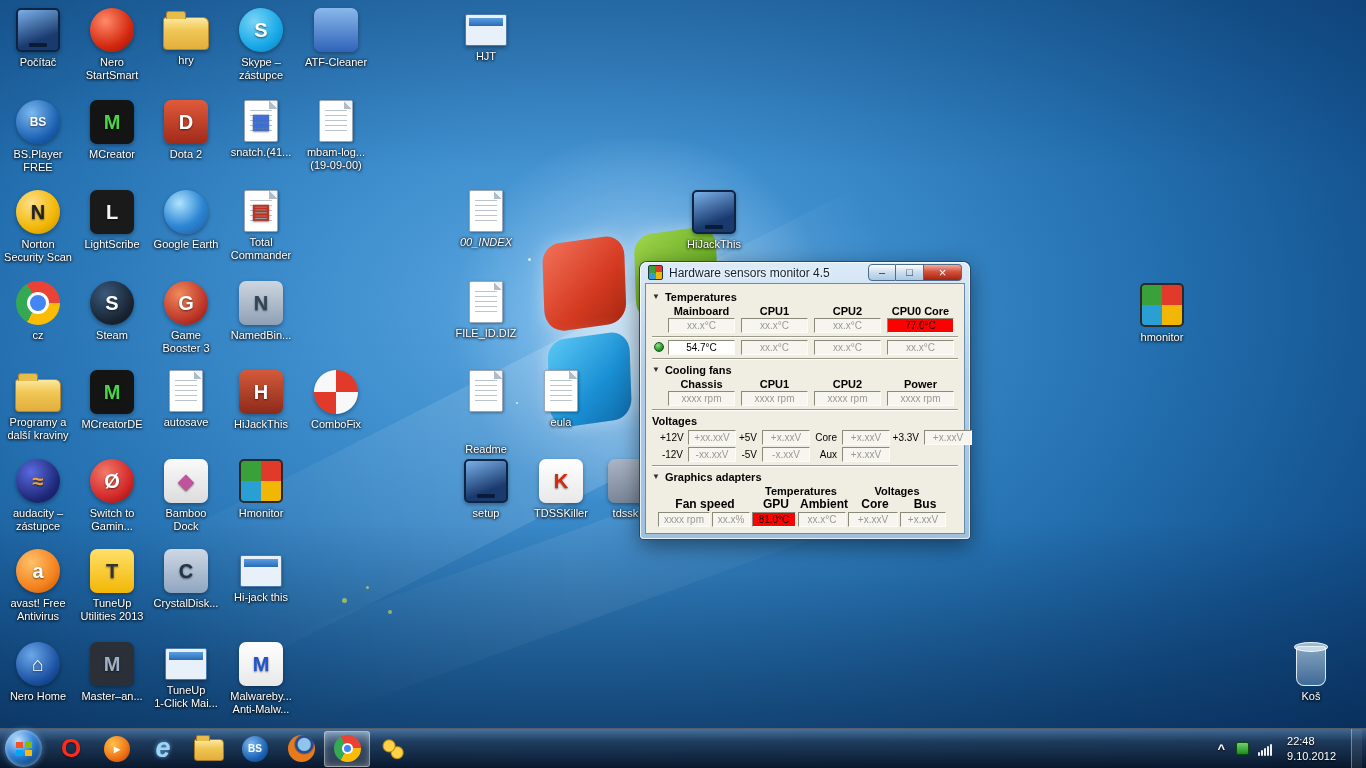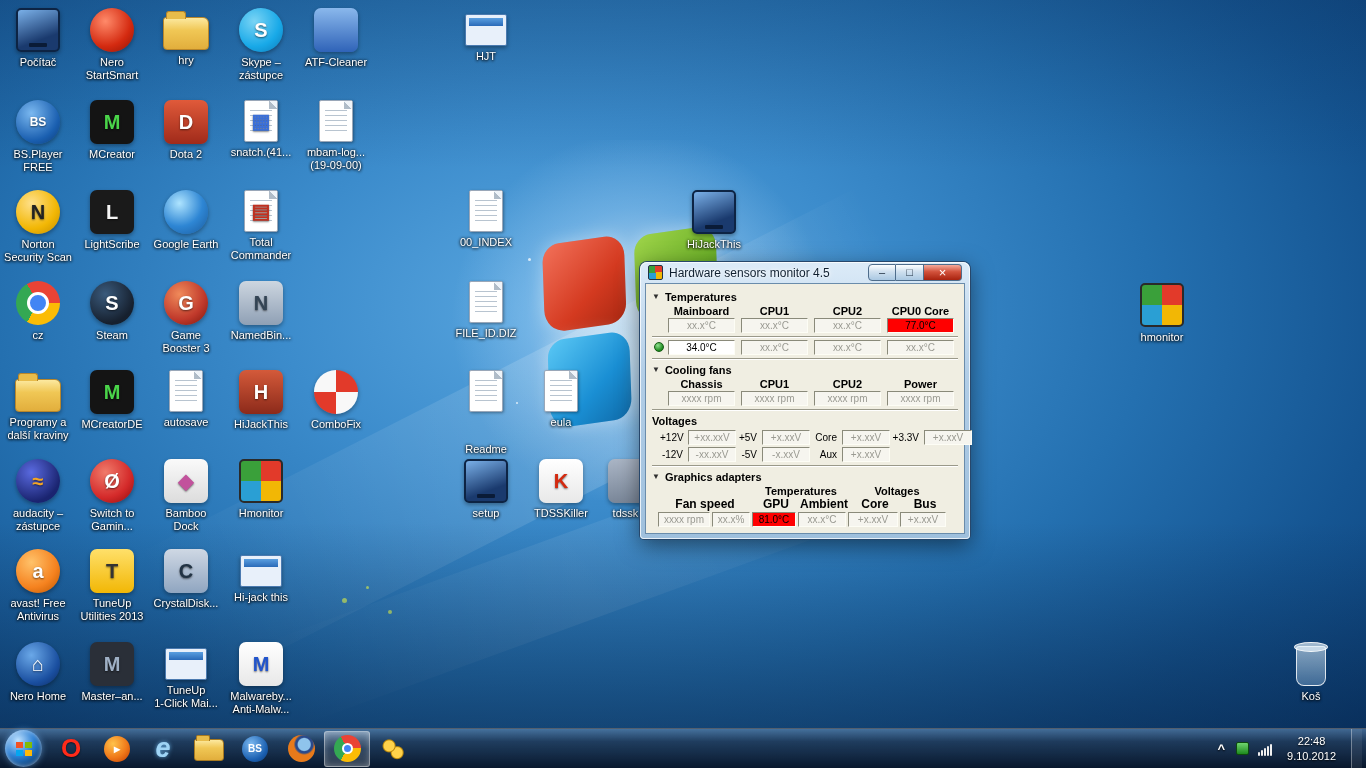--- a/index.html
+++ b/index.html
@@ -198,21 +198,21 @@
       radial-gradient(circle at 35% 38%, #ffd24a 5px, #b8860b 6px, transparent 7px),
       radial-gradient(circle at 66% 64%, #ffd24a 5px, #b8860b 6px, transparent 7px); }
   .tray { margin-left:auto; display:flex; align-items:center; gap:9px; height:100%;
     padding-right:4px; }
   .chev { color:#fff; font-weight:bold; font-size:13px; text-shadow:0 1px 2px #000;
     padding:0 2px; }
   .trayic { width:13px; height:13px; border-radius:2px;
     background:linear-gradient(#6fd46f,#1d8a1d); border:1px solid #0d4a0d; }
   .net { display:flex; align-items:flex-end; gap:1px; height:14px; }
   .net span { width:2px; background:#f0f0f0; display:block; border-radius:1px; }
-  .clock { color:#fff; font-size:11px; text-align:center; line-height:1.3;
+  .clock { color:#fff; font-size:11px; text-align:left; line-height:1.3;
     text-shadow:0 1px 2px #000; padding:0 6px; }
   .showdesk { width:11px; height:100%; border-left:1px solid rgba(255,255,255,.35);
     background:rgba(255,255,255,.07); }
 </style>
 </head>
 <body>
 
 <div id="desktop">
   <div class="wp-glow"></div>
   <div class="streak s1"></div>
@@ -307,21 +307,21 @@
         <div class="tile kind-circle" style="background: radial-gradient(circle at 35% 30%, rgb(174, 228, 255), rgb(46, 134, 212) 55%, rgb(26, 90, 156));"></div>
         <div class="dlabel">Google Earth</div>
       </div>
       <div class="dicon" style="left: 223px; top: 190px;">
         <div class="tile kind-page">
           <span class="glyph" style="color: rgb(192, 48, 32);">▤</span>
         </div>
         <div class="dlabel">Total
 Commander</div>
       </div>
-      <div class="dicon" style="left: 448px; top: 190px;">
+      <div class="dicon" style="left: 448px; top: 190px; font-style: italic;">
         <div class="tile kind-page"></div>
         <div class="dlabel">00_INDEX</div>
       </div>
       <div class="dicon" style="left: 676px; top: 190px;">
         <div class="tile kind-monitor"></div>
         <div class="dlabel">HiJackThis</div>
       </div>
       <div class="dicon" style="left: 0px; top: 281px;">
         <div class="tile kind-chrome"></div>
         <div class="dlabel">cz</div>
@@ -505,21 +505,21 @@
         <div class="field">xx.x°C</div>
         <div class="field">xx.x°C</div>
         <div class="field">xx.x°C</div>
         <div class="field alert">77.0°C</div>
       </div>
       <div class="sep"></div>
 
       <div class="grid4">
         <div class="hddcell">
           <span class="led"></span>
-          <div class="field live">34.0°C</div>
+          <div class="field live">54.7°C</div>
         </div>
         <div class="field">xx.x°C</div>
         <div class="field">xx.x°C</div>
         <div class="field">xx.x°C</div>
       </div>
       <div class="sep"></div>
 
       <div class="sechdr">
         <span class="tri">▼</span>
         <span>Cooling fans</span>

